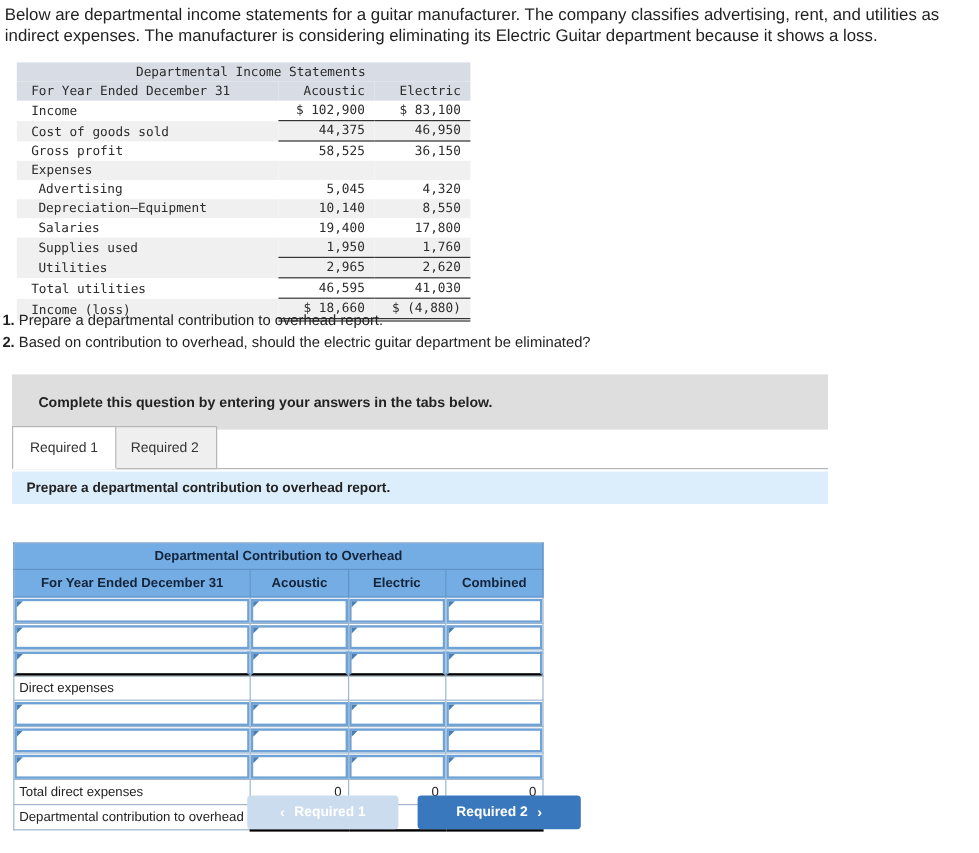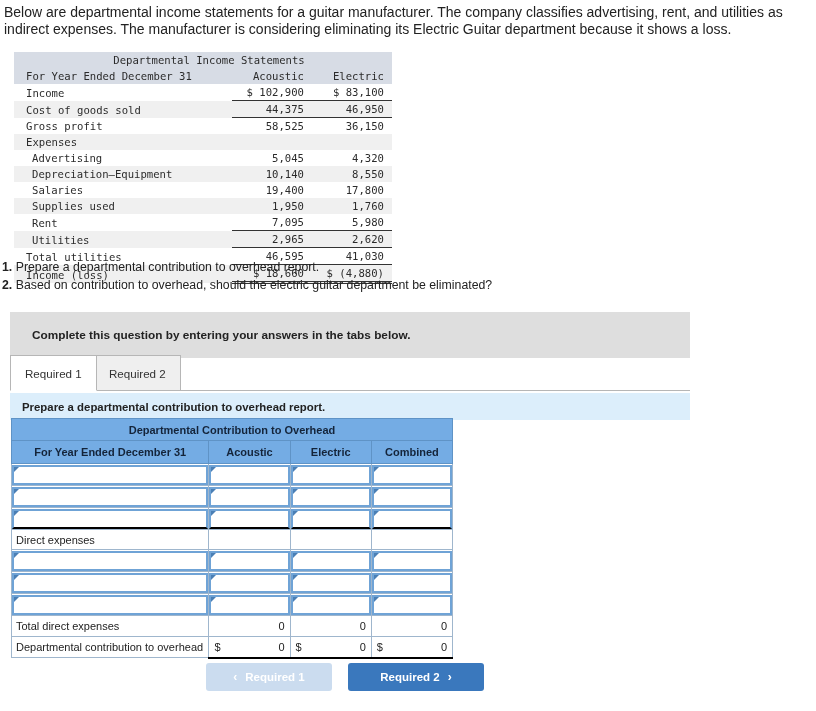--- a/index.html
+++ b/index.html
@@ -78,21 +78,21 @@
   
   .subinstr {
     position: absolute; left: 10px; top: 393px; width: 680px; height: 27px;
     background: #dceefb;
     display: flex; align-items: center;
   }
   .subinstr span { padding-left: 12px; font-size: 11.4px; font-weight: bold; color: #222; }
 
   
   .grid {
-    position: absolute; left: 11px; top: 418px;
+    position: absolute; left: 11px; top: 452px;
     width: 442px;
     border-collapse: collapse;
     font-size: 11px;
     table-layout: fixed;
   }
   .grid td {
     border: 1px solid #9fb6cd;
     height: 20px;
     padding: 0;
     background: #ffffff;
@@ -200,25 +200,20 @@
       </tr>
       <tr class="white">
         <td class="lbl ind1">Salaries</td>
         <td class="num">19,400</td>
         <td class="num">17,800</td>
       </tr>
       <tr class="shade">
         <td class="lbl ind1">Supplies used</td>
         <td class="num">1,950</td>
         <td class="num">1,760</td>
-      </tr>
-      <tr class="white">
-        <td class="lbl ind1">Rent</td>
-        <td class="num">7,095</td>
-        <td class="num">5,980</td>
       </tr>
       <tr class="shade">
         <td class="lbl ind1">Utilities</td>
         <td class="num botline">2,965</td>
         <td class="num botline">2,620</td>
       </tr>
       <tr class="white">
         <td class="lbl">Total utilities</td>
         <td class="num botline">46,595</td>
         <td class="num botline">41,030</td>

